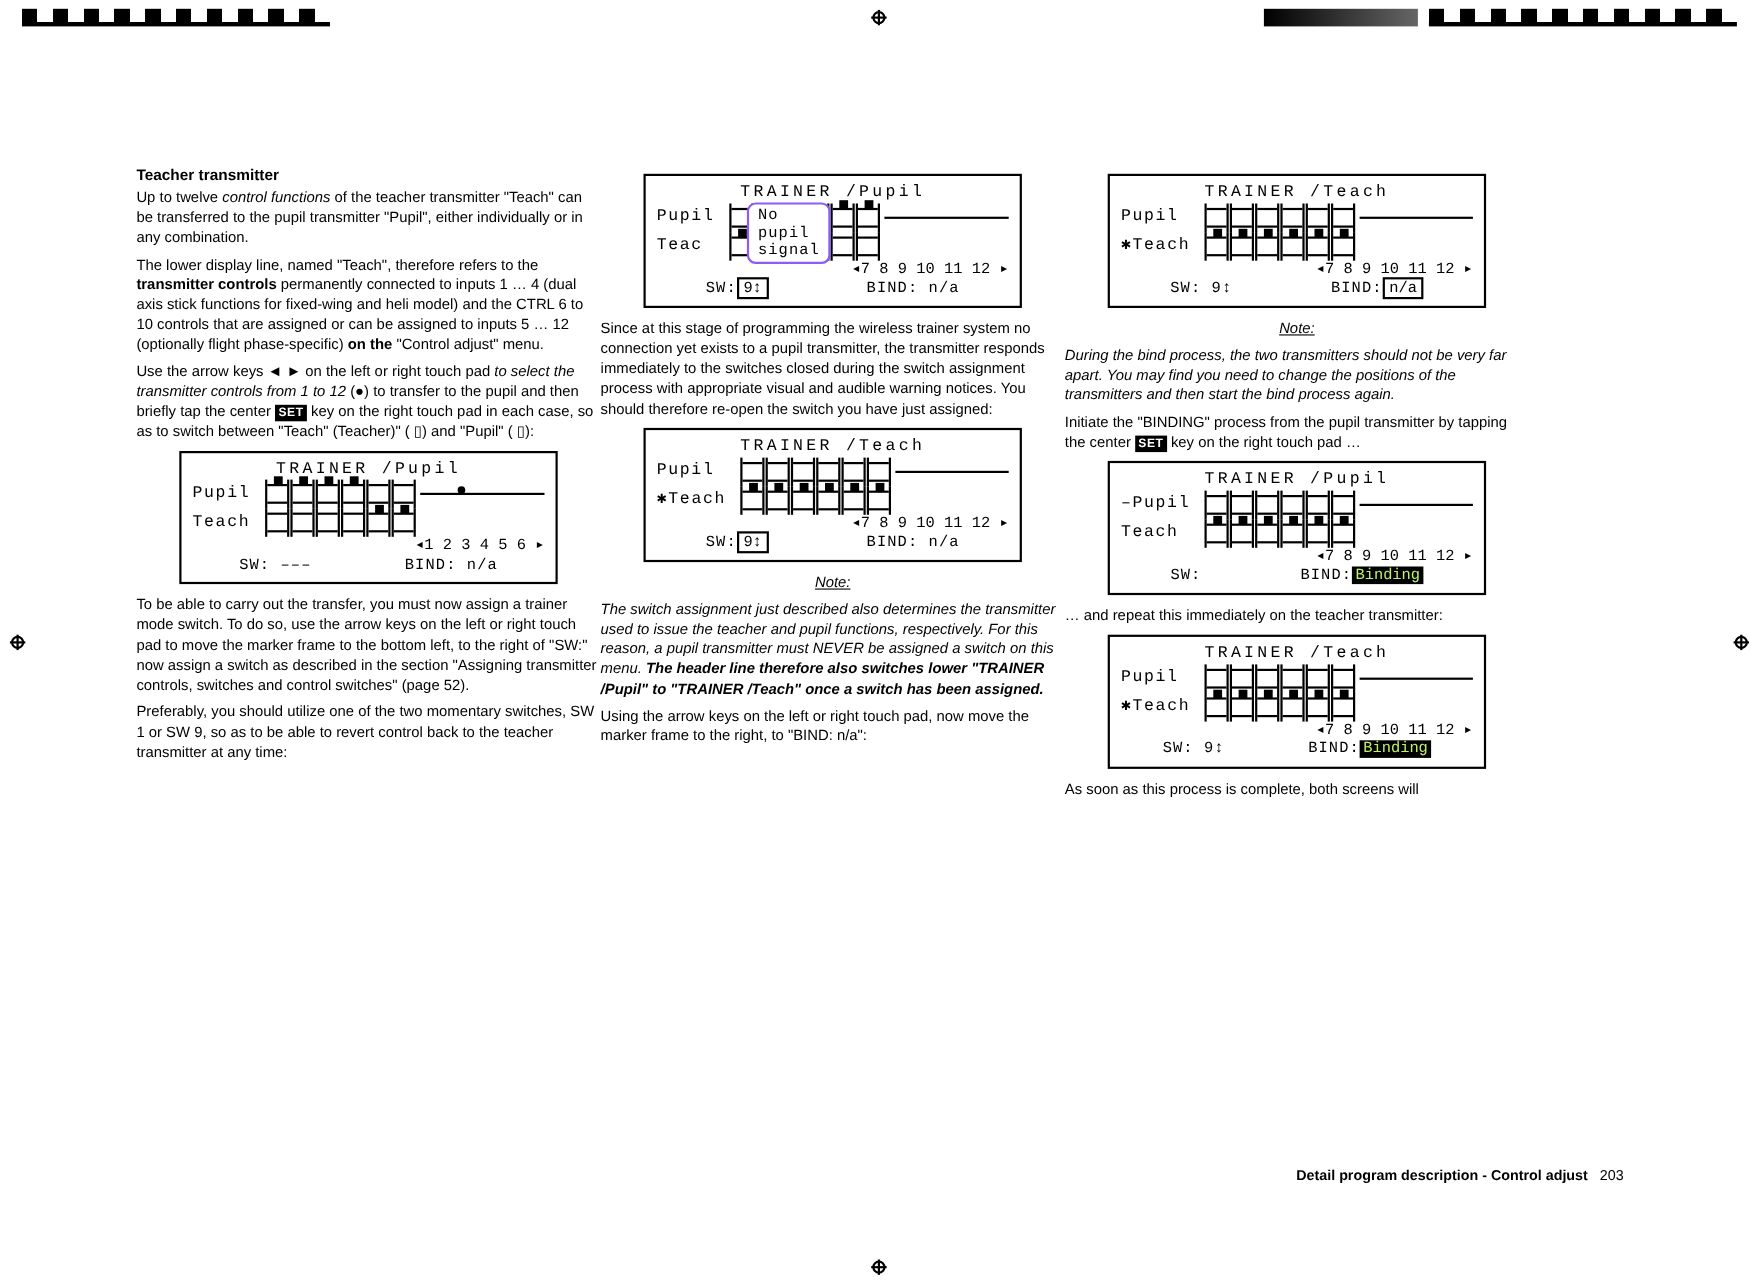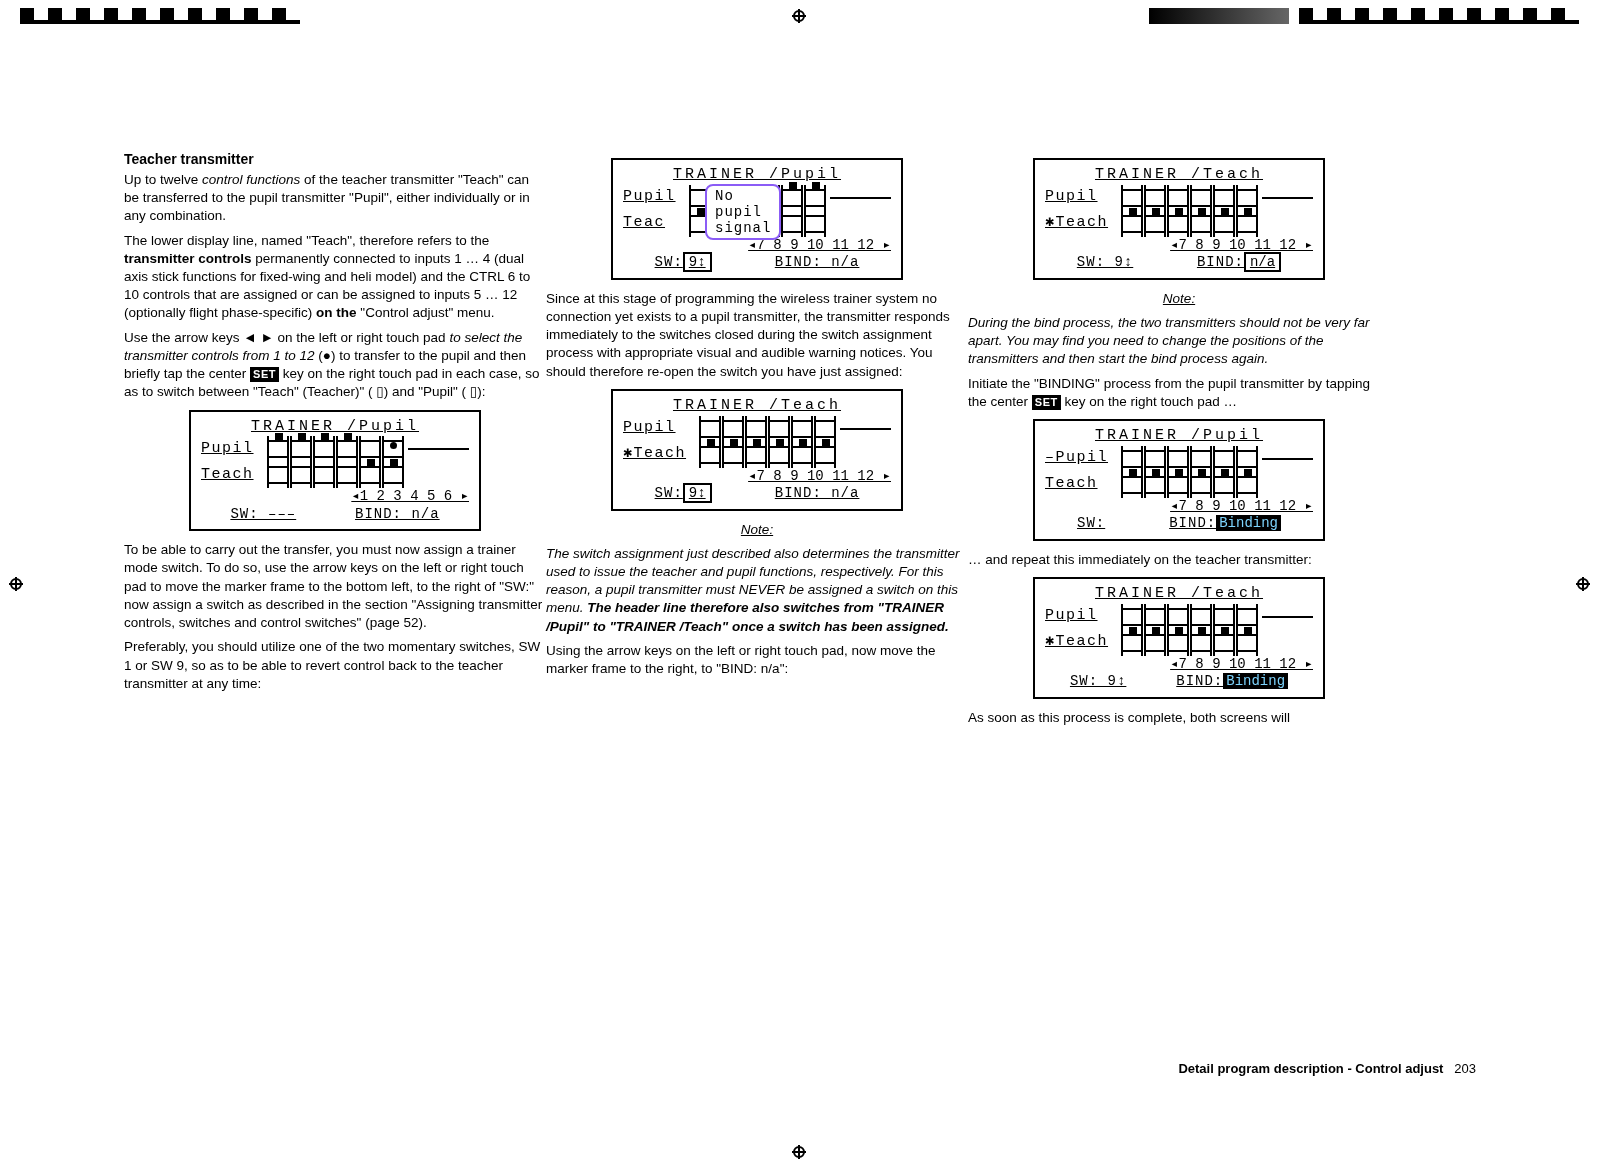--- a/index.html
+++ b/index.html
@@ -37,45 +37,44 @@
   h4 { font-weight: bold; font-size: 14px; margin-bottom: 2px; }
   p { margin-bottom: 6px; }
   .italic { font-style: italic; }
   .bold { font-weight: bold; }
   .under { text-decoration: underline; text-align: center; }
   .kbd { display:inline-block; background:#000; color:#fff; font-size:11px; padding:0 3px; font-weight:bold; line-height:15px; vertical-align:baseline; letter-spacing:0.5px;}
 
   
   .lcd {
     border: 2px solid #000;
-    width: 292px;
+    width: 344px;
     margin: 8px auto 10px auto;
     padding: 6px 10px 6px 10px;
     font-family: "Courier New", monospace;
     font-size: 15px;
     letter-spacing: 2px;
     line-height: 1.25;
     position: relative;
-    text-decoration: underline;
   }
   .lcd .title { font-weight: normal; letter-spacing: 3px; text-align:center; }
   .lcd .row { display:flex; align-items:center; }
   .lcd .lbl { width: 66px; letter-spacing:1.5px;}
   .switchrow { display:flex; gap:1px; align-items:center;}
   .sw { width:22px; height:26px; position:relative; border-left:2px solid #000; border-right:2px solid #000; }
   .sw::before,.sw::after{content:"";position:absolute;left:0;right:0;height:2px;background:#000;}
   .sw::before{top:4px;} .sw::after{bottom:4px;}
   .nub { position:absolute; left:6px; width:8px; height:8px; background:#000;}
   .nub.up{top:-3px;}
   .hr { height:2px;background:#000;flex:1;margin-left:4px;}
   .numrow { letter-spacing:0; font-size:14px; text-align:right; padding-left:60px;}
   .botrow { letter-spacing:1px; font-size:14px; display:flex; justify-content:space-around;}
   .mark { position:absolute; }
   .overlay { position:absolute; border:2px solid #8b5cf6; border-radius:8px; background:#fff; padding:2px 8px; font-size:14px; letter-spacing:1px; line-height:1.15; left:92px; top:24px;}
-  .inv { background:#000; color:#7dd3fc; padding:0 3px; letter-spacing:0;}
+  .inv { background:#000; color:#bef264; padding:0 3px; letter-spacing:0;}
   .boxed { border:2px solid #000; padding:0 4px; letter-spacing:0;}
   .footer { position:absolute; left:124px; bottom:90px; width:1352px; text-align:right; font-size:13px;}
   .footer b{font-weight:bold;}
   .dot{display:inline-block;width:7px;height:7px;background:#000;border-radius:50%;vertical-align:middle;}
 </style>
 </head>
 <body>
 
 <div class="regmarks">
   <div class="regbar-left"></div>
@@ -249,21 +248,21 @@
       </div>
       <div class="numrow">◂7  8  9 10 11 12 ▸</div>
       <div class="botrow">
           <span><span>SW:</span><span class="boxed">9↕</span></span>
           <span>BIND:    n/a</span>
         </div>
     </div>
 
     <p class="italic under">Note:</p>
     <p class="italic">
-      <span>The switch assignment just described also determines the transmitter used to issue the teacher and pupil functions, respectively. For this reason, a pupil transmitter must NEVER be assigned a switch on this menu. </span><span class="bold">The header line therefore also switches from "TRAINER /Pupil" to "TRAINER /Teach" once a switch has been assigned.</span>
+      <span>The switch assignment just described also determines the transmitter used to issue the teacher and pupil functions, respectively. For this reason, a pupil transmitter must NEVER be assigned a switch on this menu. </span><span class="bold">The header line therefore also switches lower "TRAINER /Pupil" to "TRAINER /Teach" once a switch has been assigned.</span>
     </p>
     <p>Using the arrow keys on the left or right touch pad, now move the marker frame to the right, to "BIND: n/a":</p>
   </div>
 
   <div class="col">
 
     <div class="lcd">
       <div class="title">TRAINER /Teach</div>
       <div class="row">
           <span class="lbl" style="width:76px">Pupil</span>

